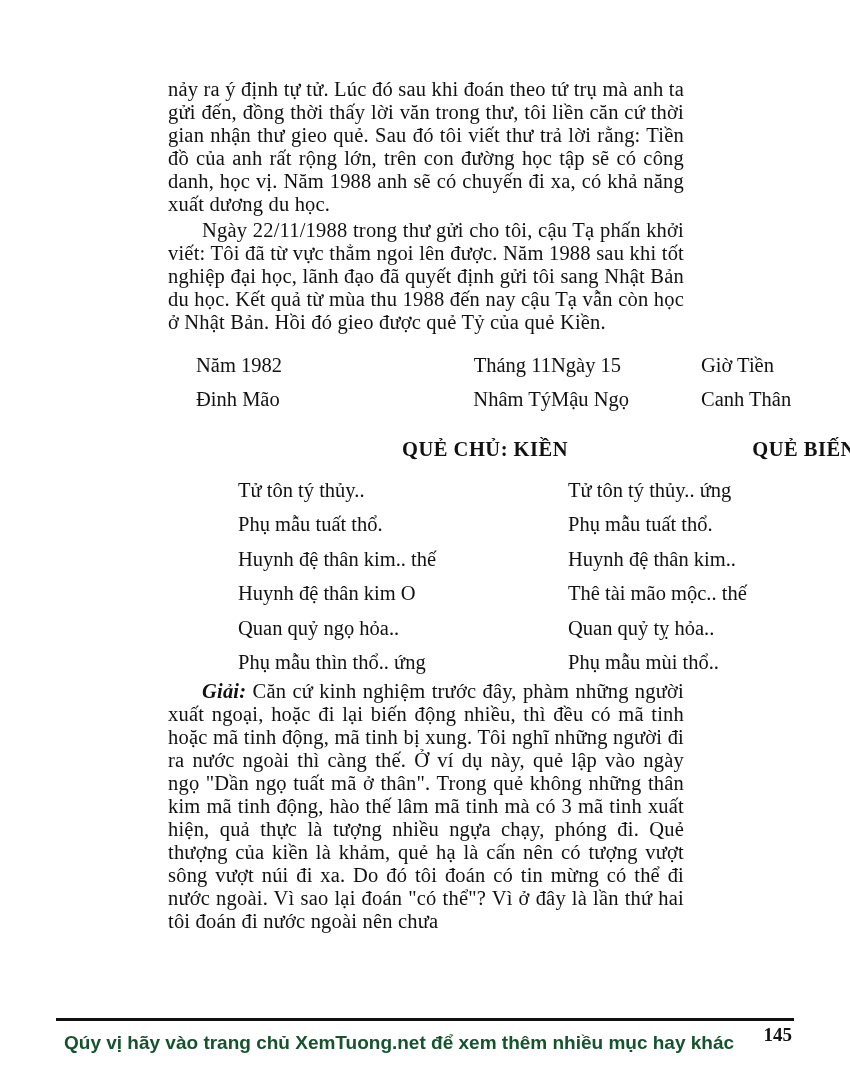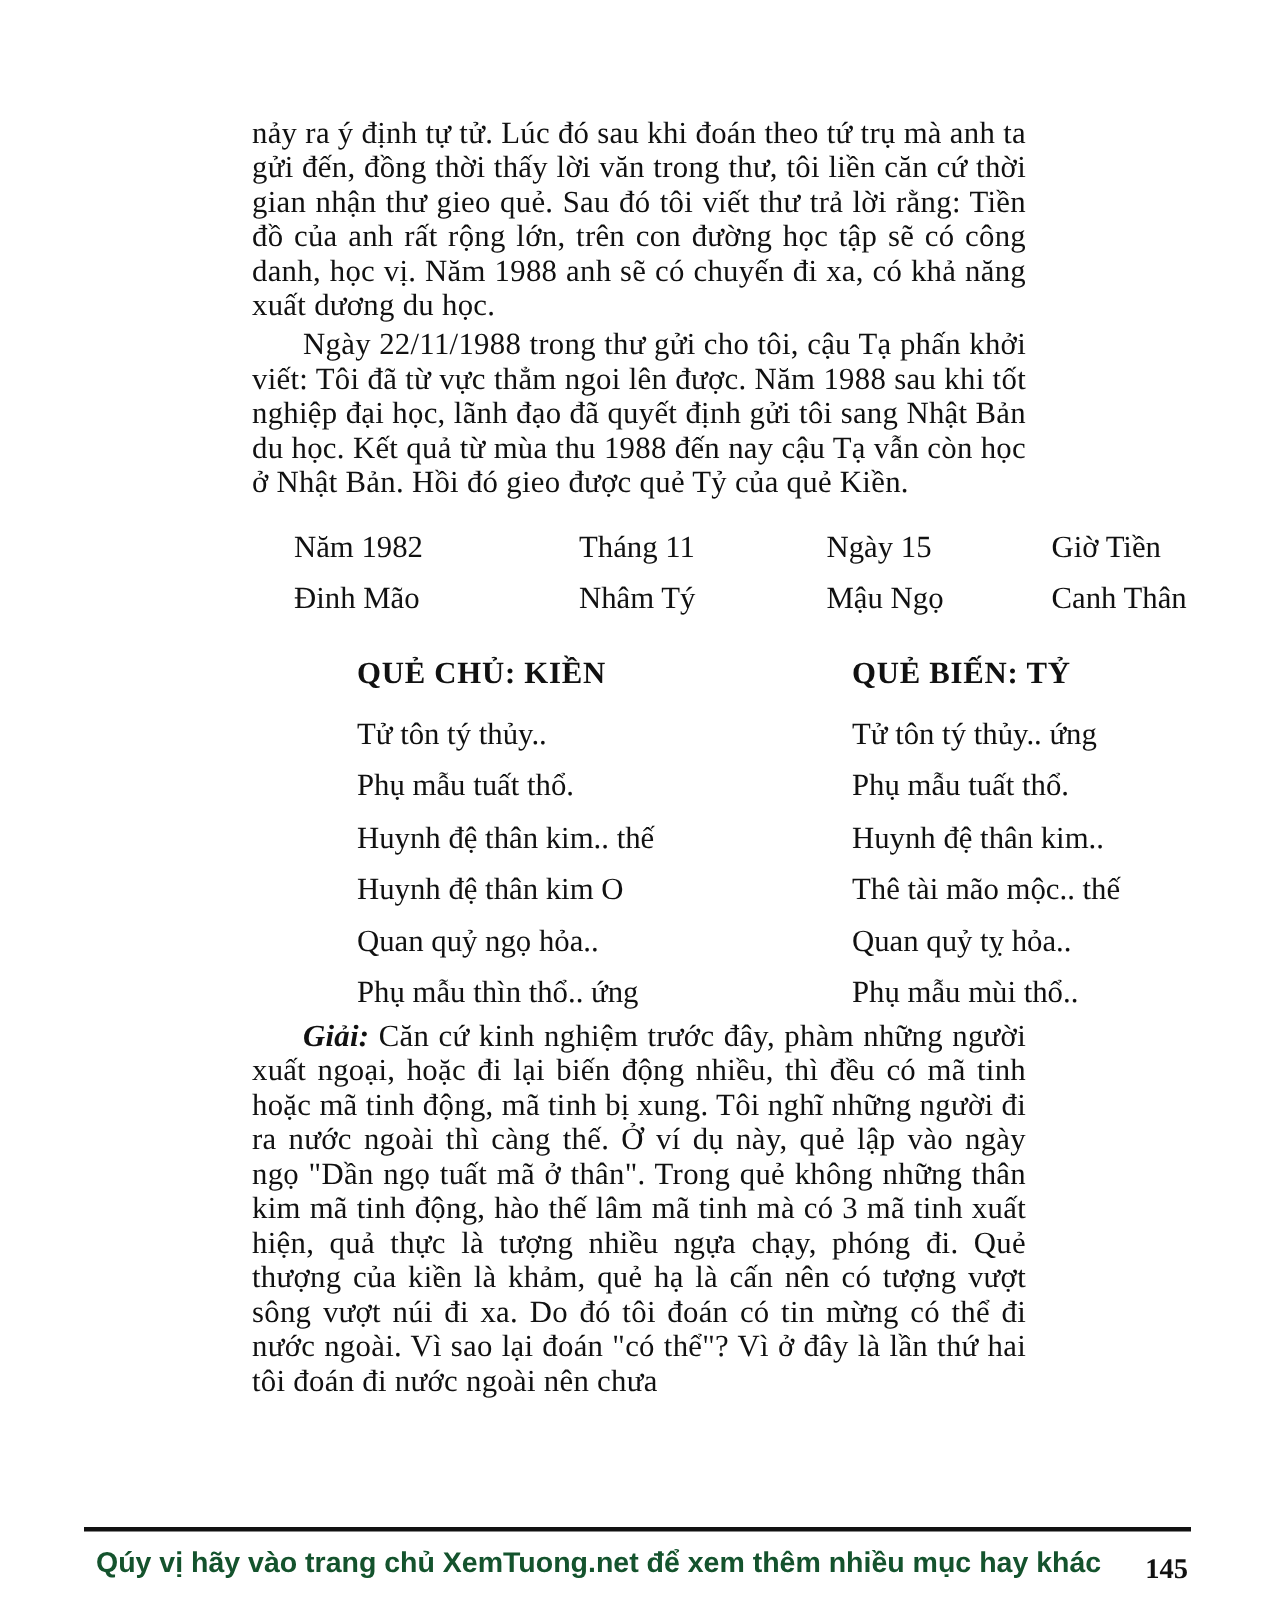--- a/index.html
+++ b/index.html
@@ -59,37 +59,38 @@
     height: 14px;
   }
   .four-col {
     display: flex;
     width: 640px;
     margin-left: 28px;
     font-size: 20.5px;
     line-height: 34px;
   }
   .four-col .c1 { width: 190px; }
-  .four-col .c2 { width: 165px; }
+  .four-col .c2 { width: 165px; text-align: right; }
   .four-col .c3 { width: 150px; }
   .four-col .c4 { width: 135px; }
 
   .two-col {
     display: flex;
     width: 660px;
     margin-left: 70px;
     margin-top: 16px;
     font-size: 20.5px;
     line-height: 34.5px;
   }
   .two-col .col { width: 350px; }
   .two-col .col .head {
     font-weight: bold;
     letter-spacing: 0.5px;
     margin-bottom: 6px;
+    text-align: right;
   }
   .two-col .col .line {
     white-space: nowrap;
   }
   .giai {
     margin-top: 20px;
   }
   .giai .kw {
     font-style: italic;
     font-weight: bold;
@@ -116,21 +117,21 @@
     top: 14px;
     font-family: "Liberation Sans", sans-serif;
     font-weight: bold;
     font-size: 19px;
     color: #14532d;
     white-space: nowrap;
   }
   .footer .pnum {
     position: absolute;
     right: 58px;
-    top: 18px;
+    top: 6px;
     font-family: "Liberation Serif", serif;
     font-size: 19px;
     font-weight: bold;
   }
 </style>
 </head>
 <body>
 
 <div class="page">
 

